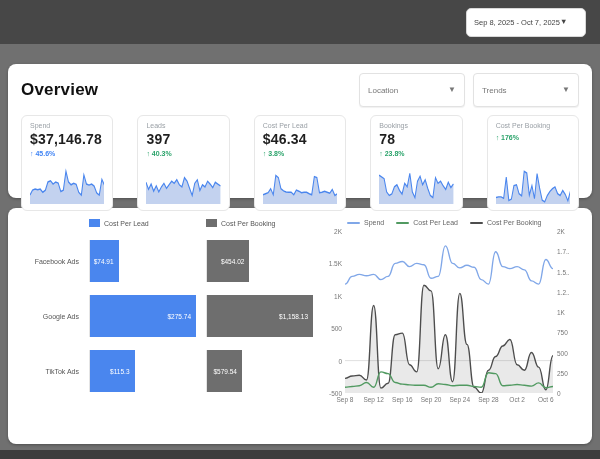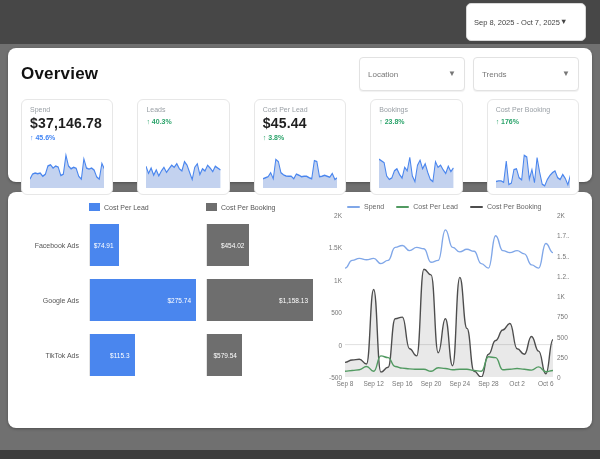--- a/index.html
+++ b/index.html
@@ -1,28 +1,28 @@
 <!DOCTYPE html>
 <html><head>
 <meta charset="utf-8">
 <style>
   * { margin:0; padding:0; box-sizing:border-box; }
   html,body { width:600px; height:459px; overflow:hidden; }
   body { background:#707070; font-family:"Liberation Sans", sans-serif; position:relative; }
 
   .topbar { height:44px; background:#474747; display:flex; align-items:center; justify-content:flex-end; padding:0 14px; }
-  .date-btn { background:#fff; border:1px solid #d8d8d8; border-radius:5px; height:38px; width:120px;
+  .date-btn { background:#fff; border:1px solid #d8d8d8; border-radius:5px; height:29px; width:120px;
     display:flex; align-items:center; padding:0 7px; cursor:pointer; }
   .date-btn span { font-size:7.5px; color:#454545; }
   .caret { font-size:6px; color:#555; line-height:1; }
 
   .page { padding:0 8px; }
   .card { background:#fff; border-radius:8px; box-shadow:0 1px 3px rgba(0,0,0,.3); }
 
-  .overview { margin-top:4px; padding:9px 13px 11px; height:134px; }
+  .overview { margin-top:20px; padding:9px 13px 11px; height:134px; }
   .ov-head { display:flex; align-items:center; justify-content:space-between; margin-bottom:8px; }
   .ov-title { font-size:17px; font-weight:700; color:#111; letter-spacing:.2px; }
   .ov-filters { display:flex; gap:8px; }
   .dd { width:106px; height:22px; background:#fff; border:1px solid #e2e2e2; border-radius:4px; box-shadow:0 1px 1px rgba(0,0,0,.06);
     display:flex; align-items:center; justify-content:space-between; padding:16px 8px; cursor:pointer; }
   .dd span { font-size:8px; color:#777; }
 
   .kpi-row { display:flex; gap:24px; }
   .kpi { flex:1; border:1px solid #e7e7e7; border-radius:6px; padding:6px 8px 6px; height:96px; background:#fff;
     display:flex; flex-direction:column; }
@@ -94,37 +94,39 @@
         <div class="kpi-label">Spend</div>
         <div class="kpi-value">$37,146.78</div>
         <div class="kpi-delta" style="color: rgb(66, 133, 244);">↑ 45.6%</div>
         <svg viewBox="0 0 100 40" preserveAspectRatio="none">
             <polygon points="0.0,31.5 3.4,26.8 6.9,25.8 10.3,26.4 13.8,25.8 17.2,28.8 20.7,26.8 24.1,19.0 27.6,17.9 31.0,21.0 34.5,19.0 37.9,20.0 41.4,28.1 44.8,26.8 48.3,8.8 51.7,19.0 55.2,21.7 58.6,20.3 62.1,21.3 65.5,28.8 69.0,31.5 72.4,12.2 75.9,21.0 79.3,22.0 82.8,21.0 86.2,23.0 89.7,29.5 93.1,31.5 96.6,16.6 100.0,22.0 100,40 0,40" fill="#c3d2ef"></polygon>
             <polyline points="0.0,31.5 3.4,26.8 6.9,25.8 10.3,26.4 13.8,25.8 17.2,28.8 20.7,26.8 24.1,19.0 27.6,17.9 31.0,21.0 34.5,19.0 37.9,20.0 41.4,28.1 44.8,26.8 48.3,8.8 51.7,19.0 55.2,21.7 58.6,20.3 62.1,21.3 65.5,28.8 69.0,31.5 72.4,12.2 75.9,21.0 79.3,22.0 82.8,21.0 86.2,23.0 89.7,29.5 93.1,31.5 96.6,16.6 100.0,22.0" fill="none" stroke="#4a86ee" stroke-width="1.4"></polyline>
           </svg>
       </div>
       <div class="kpi">
         <div class="kpi-label">Leads</div>
+        <div class="kpi-value">397</div>
         <div class="kpi-delta" style="color: rgb(42, 163, 106);">↑ 40.3%</div>
         <svg viewBox="0 0 100 40" preserveAspectRatio="none">
             <polygon points="0.0,19.3 3.4,26.1 6.9,21.0 10.3,27.8 13.8,22.7 17.2,28.5 20.7,23.7 24.1,20.3 27.6,25.1 31.0,21.7 34.5,18.3 37.9,20.3 41.4,16.9 44.8,21.7 48.3,23.7 51.7,14.9 55.2,18.3 58.6,25.1 62.1,31.9 65.5,20.3 69.0,16.9 72.4,27.1 75.9,21.7 79.3,23.7 82.8,18.3 86.2,21.0 89.7,24.4 93.1,19.3 96.6,21.0 100.0,22.7 100,40 0,40" fill="#c3d2ef"></polygon>
             <polyline points="0.0,19.3 3.4,26.1 6.9,21.0 10.3,27.8 13.8,22.7 17.2,28.5 20.7,23.7 24.1,20.3 27.6,25.1 31.0,21.7 34.5,18.3 37.9,20.3 41.4,16.9 44.8,21.7 48.3,23.7 51.7,14.9 55.2,18.3 58.6,25.1 62.1,31.9 65.5,20.3 69.0,16.9 72.4,27.1 75.9,21.7 79.3,23.7 82.8,18.3 86.2,21.0 89.7,24.4 93.1,19.3 96.6,21.0 100.0,22.7" fill="none" stroke="#4a86ee" stroke-width="1.4"></polyline>
           </svg>
       </div>
       <div class="kpi">
         <div class="kpi-label">Cost Per Lead</div>
-        <div class="kpi-value">$45.44</div>
+        <div class="kpi-value">$46.34</div>
         <div class="kpi-delta" style="color: rgb(42, 163, 106);">↑ 3.8%</div>
         <svg viewBox="0 0 100 40" preserveAspectRatio="none">
             <polygon points="0.0,31.2 3.4,30.2 6.9,29.2 10.3,25.4 13.8,31.2 17.2,12.8 20.7,14.9 24.1,25.4 27.6,27.5 31.0,28.5 34.5,28.8 37.9,28.8 41.4,31.2 44.8,26.8 48.3,27.8 51.7,29.2 55.2,28.8 58.6,28.8 62.1,30.2 65.5,31.2 69.0,13.9 72.4,14.9 75.9,29.2 79.3,28.8 82.8,27.8 86.2,28.8 89.7,29.8 93.1,26.1 96.6,31.9 100.0,30.2 100,40 0,40" fill="#c3d2ef"></polygon>
             <polyline points="0.0,31.2 3.4,30.2 6.9,29.2 10.3,25.4 13.8,31.2 17.2,12.8 20.7,14.9 24.1,25.4 27.6,27.5 31.0,28.5 34.5,28.8 37.9,28.8 41.4,31.2 44.8,26.8 48.3,27.8 51.7,29.2 55.2,28.8 58.6,28.8 62.1,30.2 65.5,31.2 69.0,13.9 72.4,14.9 75.9,29.2 79.3,28.8 82.8,27.8 86.2,28.8 89.7,29.8 93.1,26.1 96.6,31.9 100.0,30.2" fill="none" stroke="#4a86ee" stroke-width="1.4"></polyline>
           </svg>
       </div>
       <div class="kpi">
         <div class="kpi-label">Bookings</div>
+        <div class="kpi-value">78</div>
         <div class="kpi-delta" style="color: rgb(42, 163, 106);">↑ 23.8%</div>
         <svg viewBox="0 0 100 40" preserveAspectRatio="none">
             <polygon points="0.0,12.5 3.4,14.2 6.9,15.9 10.3,28.5 13.8,31.9 17.2,30.5 20.7,23.7 24.1,21.7 27.6,27.1 31.0,30.5 34.5,20.3 37.9,23.7 41.4,10.8 44.8,28.5 48.3,33.9 51.7,18.3 55.2,13.5 58.6,21.7 62.1,16.9 65.5,25.1 69.0,31.9 72.4,33.9 75.9,14.9 79.3,20.3 82.8,18.3 86.2,22.7 89.7,26.1 93.1,19.3 96.6,24.4 100.0,21.0 100,40 0,40" fill="#c3d2ef"></polygon>
             <polyline points="0.0,12.5 3.4,14.2 6.9,15.9 10.3,28.5 13.8,31.9 17.2,30.5 20.7,23.7 24.1,21.7 27.6,27.1 31.0,30.5 34.5,20.3 37.9,23.7 41.4,10.8 44.8,28.5 48.3,33.9 51.7,18.3 55.2,13.5 58.6,21.7 62.1,16.9 65.5,25.1 69.0,31.9 72.4,33.9 75.9,14.9 79.3,20.3 82.8,18.3 86.2,22.7 89.7,26.1 93.1,19.3 96.6,24.4 100.0,21.0" fill="none" stroke="#4a86ee" stroke-width="1.4"></polyline>
           </svg>
       </div>
       <div class="kpi">
         <div class="kpi-label">Cost Per Booking</div>
         <div class="kpi-delta" style="color: rgb(42, 163, 106);">↑ 176%</div>
         <svg viewBox="0 0 100 40" preserveAspectRatio="none">

